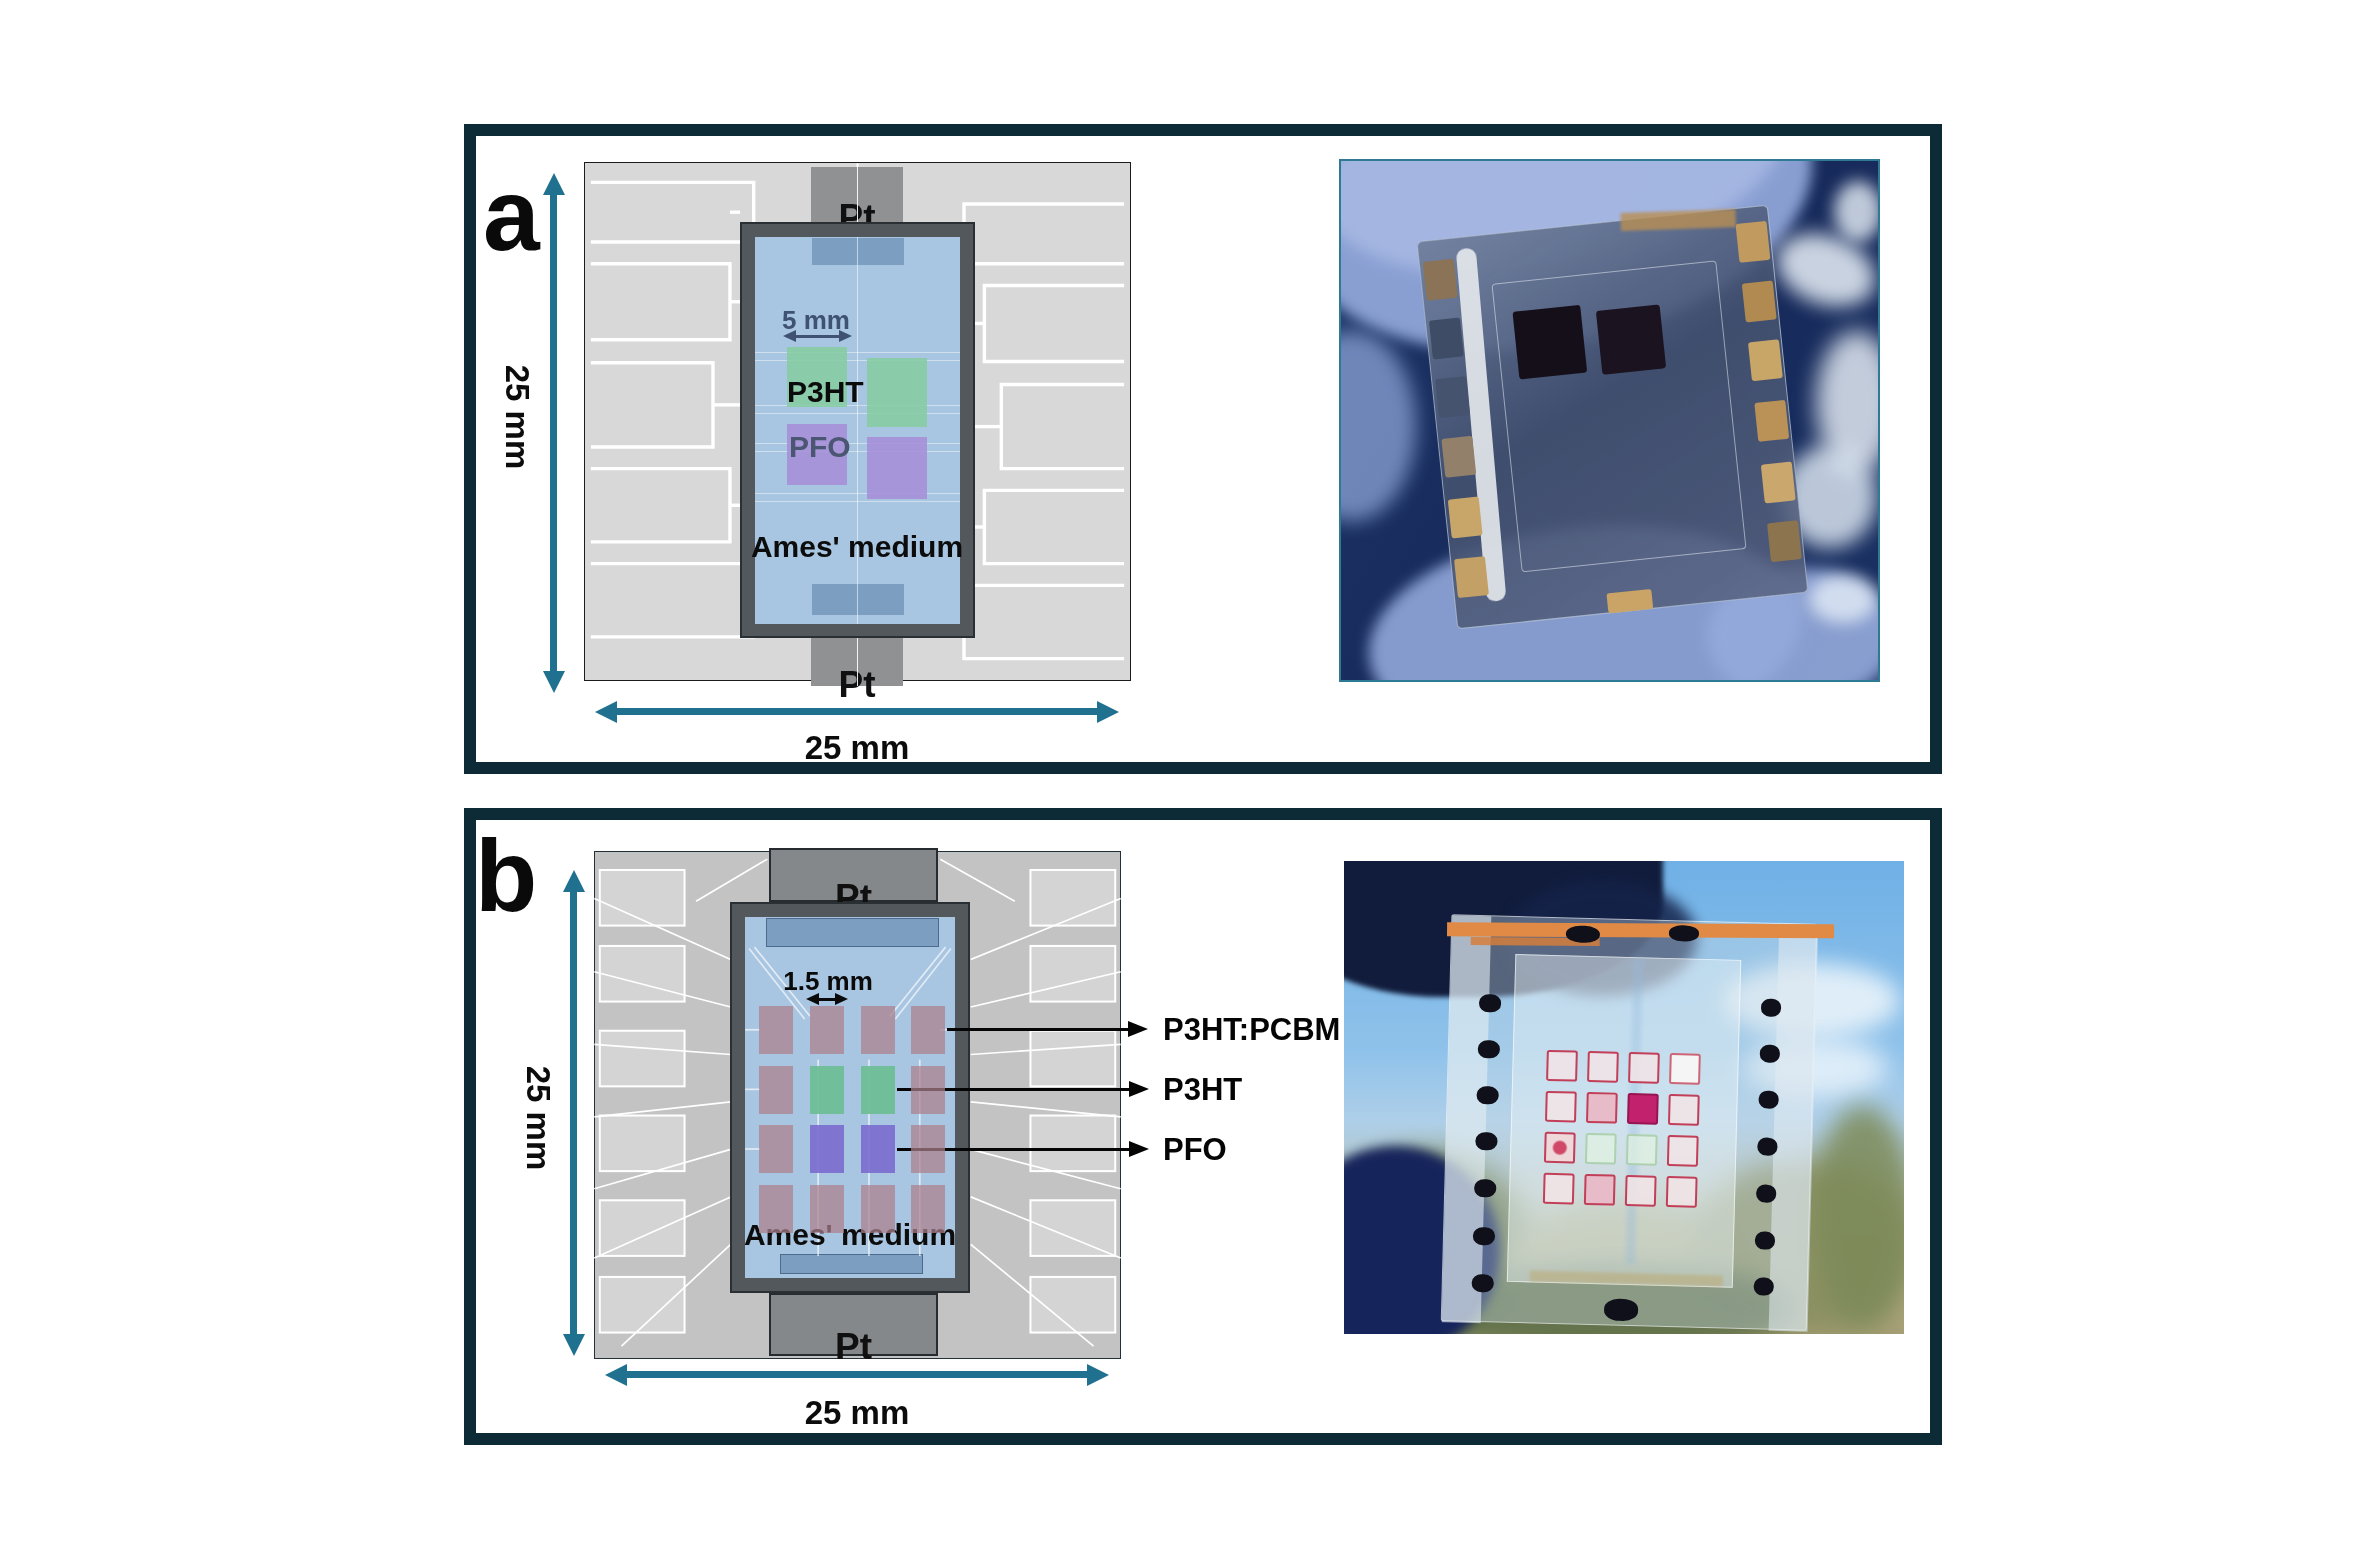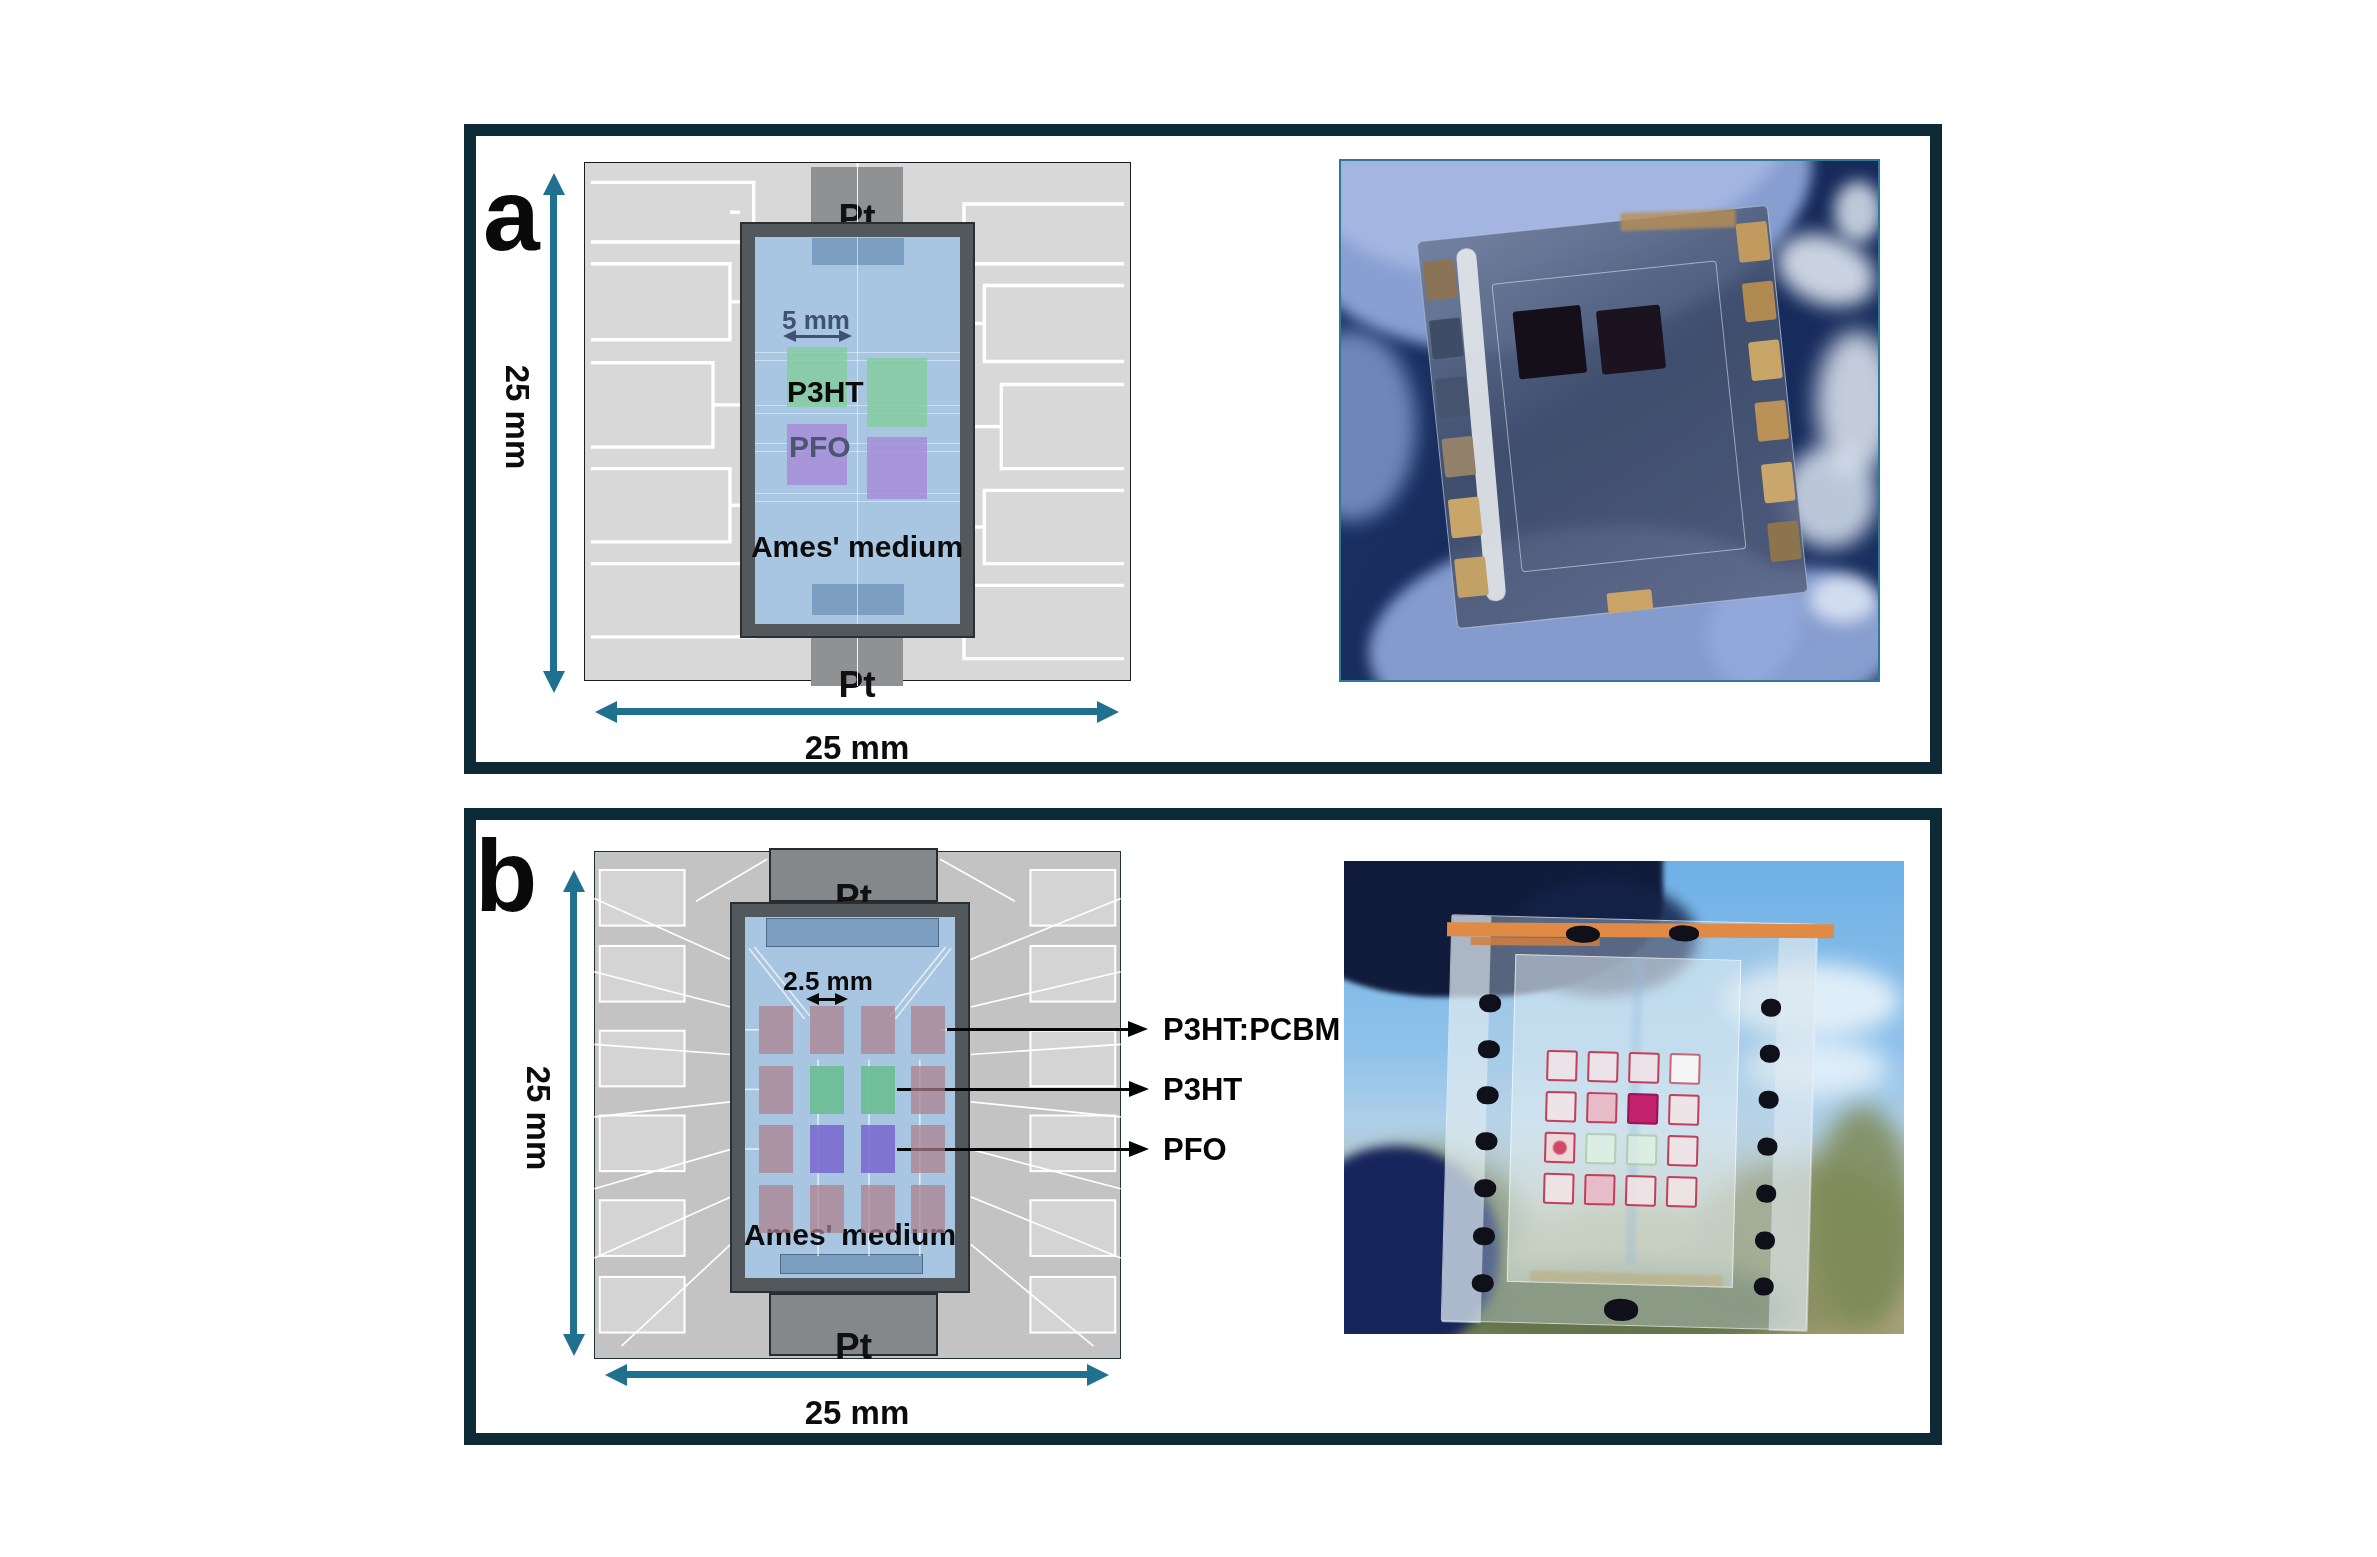--- a/index.html
+++ b/index.html
@@ -225,21 +225,21 @@
       <line x1="0" y1="254" x2="22" y2="254"></line>
         <line x1="288" y1="254" x2="310" y2="254"></line>
       <line x1="0" y1="342" x2="22" y2="342"></line>
         <line x1="288" y1="342" x2="310" y2="342"></line>
       <line x1="108" y1="210" x2="108" y2="500"></line>
         <line x1="183" y1="210" x2="183" y2="500"></line>
       <line x1="258" y1="210" x2="258" y2="500"></line>
     </g>
   </svg>
 
-  <div class="scale-label" style="left:828px;top:981px;font-size:26px;color:#0a0a0a;">2.5 mm</div>
+  <div class="scale-label" style="left:828px;top:981px;font-size:26px;color:#0a0a0a;">1.5 mm</div>
   <div class="sarrow black" style="left:812px;top:998px;width:30px;"></div>
 
   <div class="aarrow" style="left:947px;top:1028px;width:190px;"></div>
   <div class="ann-label" style="left:1163px;top:1030px;">P3HT:PCBM</div>
   <div class="aarrow" style="left:897px;top:1088px;width:241px;"></div>
   <div class="ann-label" style="left:1163px;top:1090px;">P3HT</div>
   <div class="aarrow" style="left:897px;top:1148px;width:241px;"></div>
   <div class="ann-label" style="left:1163px;top:1150px;">PFO</div>
 
   <div class="medium-label" style="left:850px;top:1235px;">Ames' medium</div>

